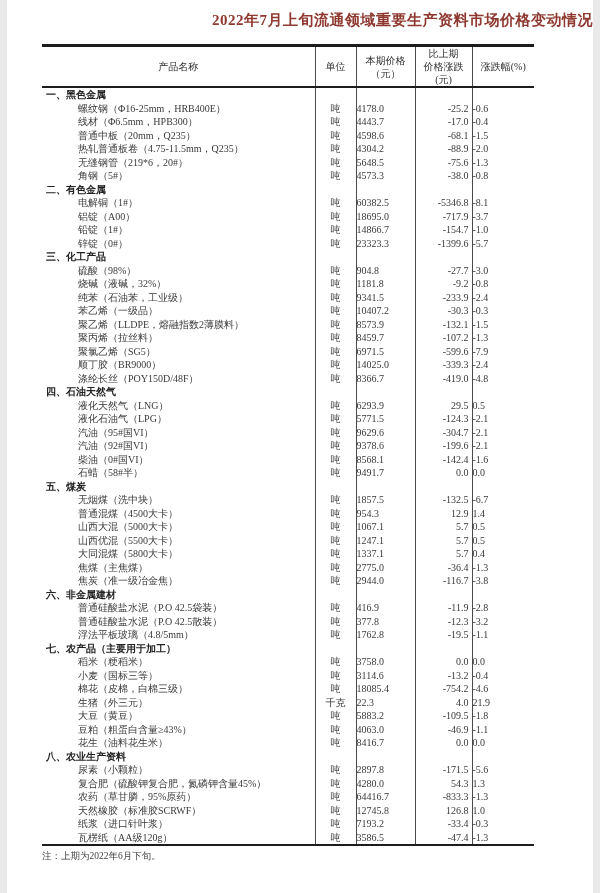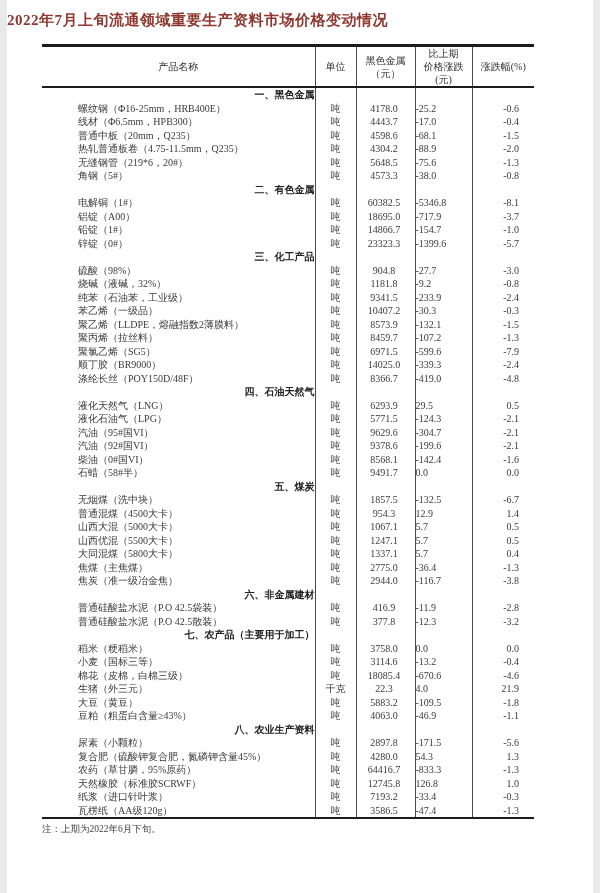--- a/index.html
+++ b/index.html
@@ -6,21 +6,21 @@
   body {
     width: 586px; height: 893px;
     margin: 0 auto; padding: 0;
     background: #ffffff;
     font-family: "Liberation Serif", "DejaVu Serif", serif;
     color: #333;
     position: relative;
     box-sizing: border-box;
   }
   .title {
-    text-align: left;
+    text-align: right;
     font-size: 15px;
     font-weight: bold;
     color: #8e382f;
     padding-top: 11px;
     letter-spacing: 0.5px;
   }
   table.price-table {
     border-collapse: collapse;
     table-layout: fixed;
     width: 492px;
@@ -52,26 +52,25 @@
   col.w0 { width: 273px; }
   col.w1 { width: 41px; }
   col.w2 { width: 59px; }
   col.w3 { width: 57px; }
   col.w4 { width: 62px; }
   td.c0 { text-align: left; padding-left: 36px; }
   tr.section-row td.c0 {
     padding-left: 4px;
     font-weight: bold;
     color: #222;
-    text-align: right;
   }
   td.c1 { text-align: center; }
-  td.c2 { text-align: center; padding-right: 3px; }
-  td.c3 { text-align: left; padding-right: 3px; }
-  td.c4 { text-align: right; padding-right: 15px; }
+  td.c2 { text-align: left; padding-right: 3px; }
+  td.c3 { text-align: right; padding-right: 3px; }
+  td.c4 { padding-right: 15px; }
   .footnote {
     margin: 4px 0 0 35px;
     font-size: 9.5px;
     color: #3f3f3f;
   }
 </style>
 </head>
 <body>
 
 <div class="title">2022年7月上旬流通领域重要生产资料市场价格变动情况</div>
@@ -81,21 +80,21 @@
     <col class="w0">
       <col class="w1">
       <col class="w2">
       <col class="w3">
       <col class="w4">
   </colgroup>
   <thead>
     <tr>
       <th>产品名称</th>
       <th>单位</th>
-      <th>黑色金属
+      <th>本期价格
 （元）</th>
       <th>比上期
 价格涨跌(元)</th>
       <th>涨跌幅(%)</th>
     </tr>
   </thead>
   <tbody>
       <tr class="section-row">
         <td class="c0">一、黑色金属</td>
         <td class="c1"></td>
@@ -369,20 +368,27 @@
         <td class="c3">-11.9</td>
         <td class="c4">-2.8</td>
       </tr>
       <tr>
         <td class="c0">普通硅酸盐水泥（P.O 42.5散装）</td>
         <td class="c1">吨</td>
         <td class="c2">377.8</td>
         <td class="c3">-12.3</td>
         <td class="c4">-3.2</td>
       </tr>
+      <tr>
+        <td class="c0">浮法平板玻璃（4.8/5mm）</td>
+        <td class="c1">吨</td>
+        <td class="c2">1762.8</td>
+        <td class="c3">-19.5</td>
+        <td class="c4">-1.1</td>
+      </tr>
       <tr class="section-row">
         <td class="c0">七、农产品（主要用于加工）</td>
         <td class="c1"></td>
         <td class="c2"></td>
         <td class="c3"></td>
         <td class="c4"></td>
       </tr>
       <tr>
         <td class="c0">稻米（粳稻米）</td>
         <td class="c1">吨</td>
@@ -394,21 +400,21 @@
         <td class="c0">小麦（国标三等）</td>
         <td class="c1">吨</td>
         <td class="c2">3114.6</td>
         <td class="c3">-13.2</td>
         <td class="c4">-0.4</td>
       </tr>
       <tr>
         <td class="c0">棉花（皮棉，白棉三级）</td>
         <td class="c1">吨</td>
         <td class="c2">18085.4</td>
-        <td class="c3">-670.6</td>
+        <td class="c3">-754.2</td>
         <td class="c4">-4.6</td>
       </tr>
       <tr>
         <td class="c0">生猪（外三元）</td>
         <td class="c1">千克</td>
         <td class="c2">22.3</td>
         <td class="c3">4.0</td>
         <td class="c4">21.9</td>
       </tr>
       <tr>
@@ -417,20 +423,27 @@
         <td class="c2">5883.2</td>
         <td class="c3">-109.5</td>
         <td class="c4">-1.8</td>
       </tr>
       <tr>
         <td class="c0">豆粕（粗蛋白含量≥43%）</td>
         <td class="c1">吨</td>
         <td class="c2">4063.0</td>
         <td class="c3">-46.9</td>
         <td class="c4">-1.1</td>
+      </tr>
+      <tr>
+        <td class="c0">花生（油料花生米）</td>
+        <td class="c1">吨</td>
+        <td class="c2">8416.7</td>
+        <td class="c3">0.0</td>
+        <td class="c4">0.0</td>
       </tr>
       <tr class="section-row">
         <td class="c0">八、农业生产资料</td>
         <td class="c1"></td>
         <td class="c2"></td>
         <td class="c3"></td>
         <td class="c4"></td>
       </tr>
       <tr>
         <td class="c0">尿素（小颗粒）</td>

